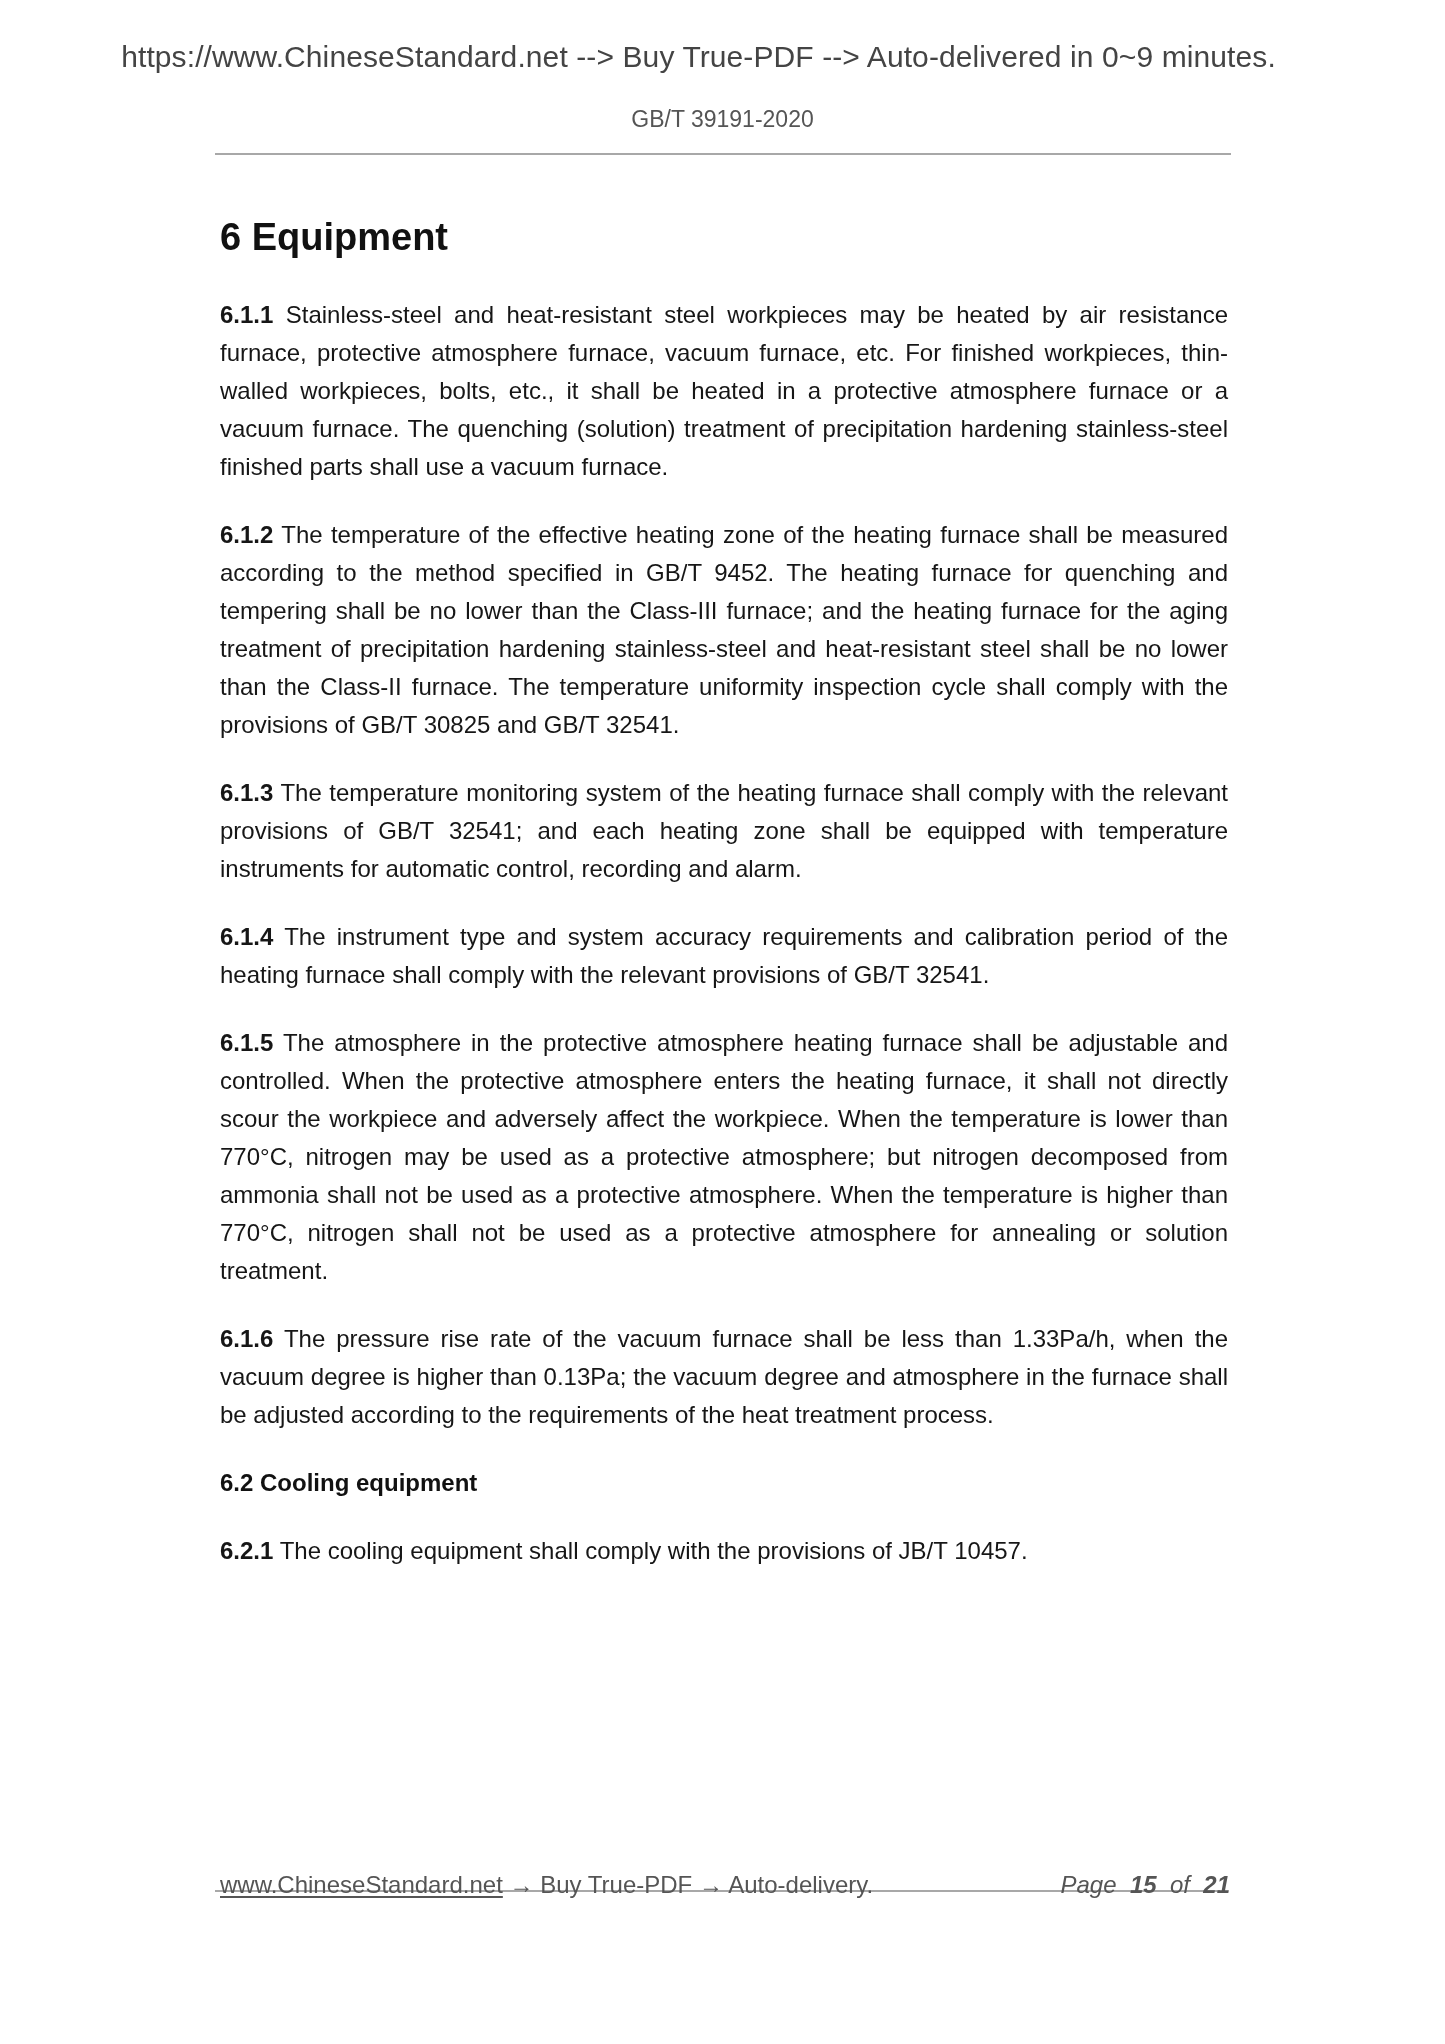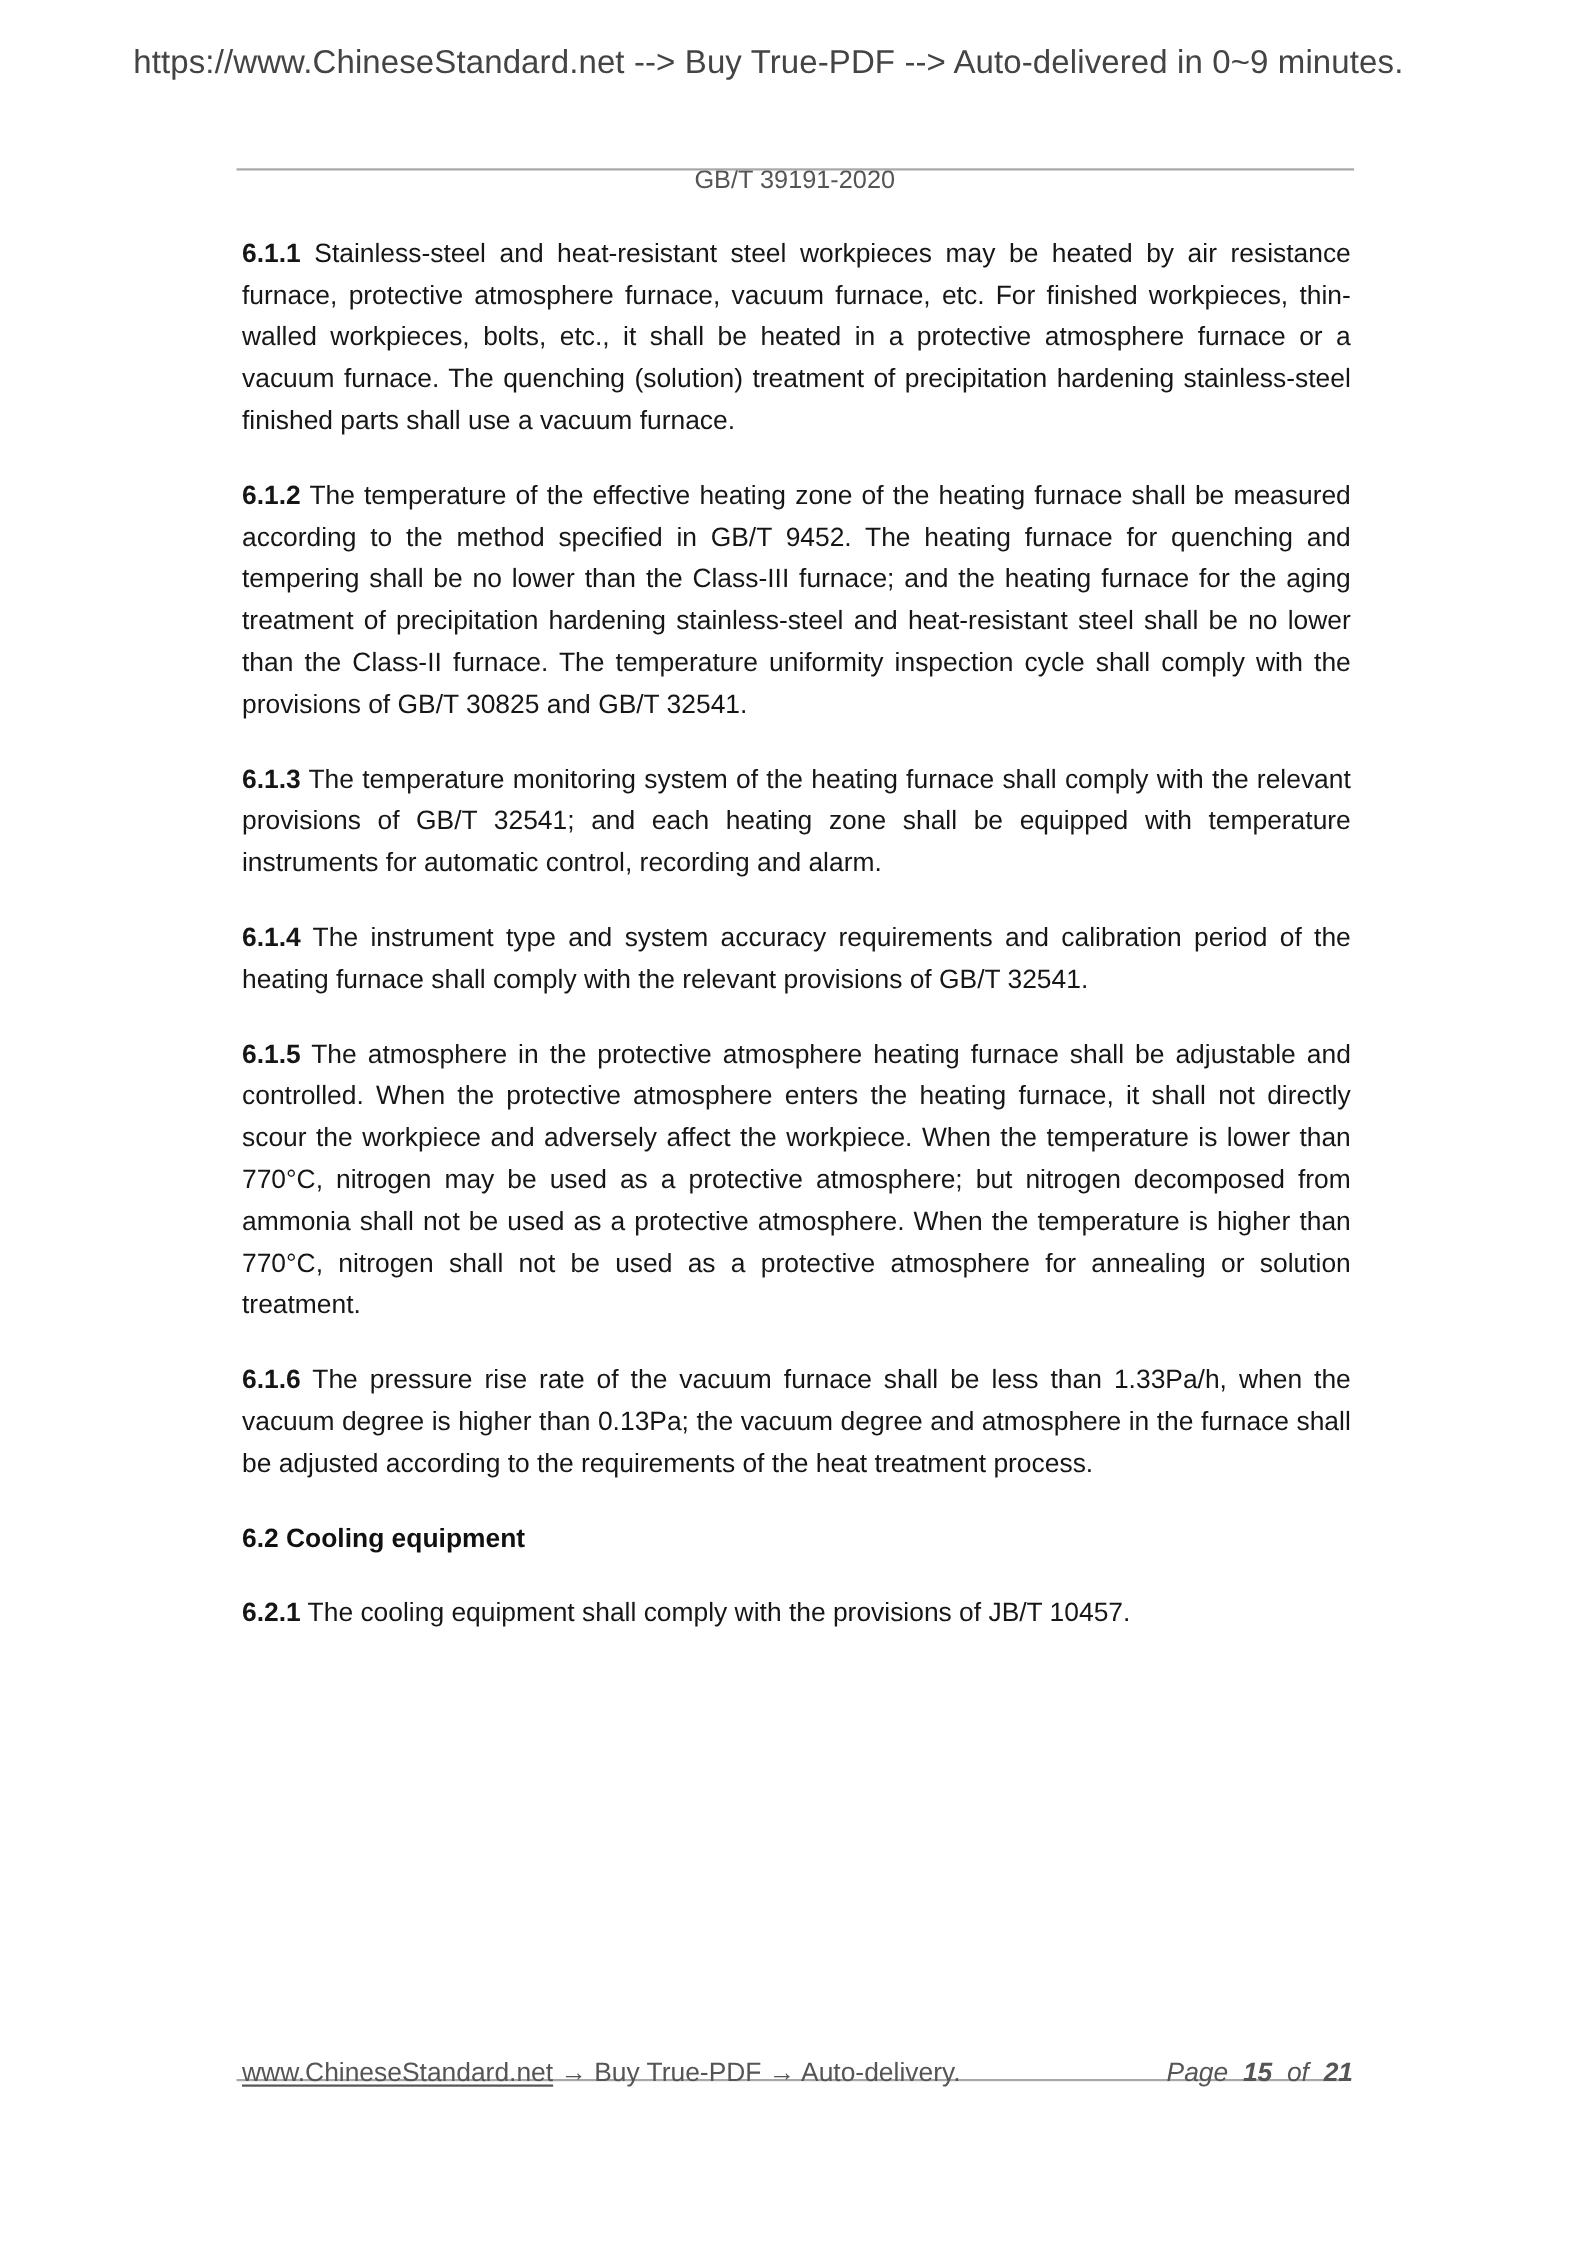--- a/index.html
+++ b/index.html
@@ -27,21 +27,20 @@
       white-space: nowrap;
     }
     .doc-code {
       position: absolute;
       left: 0;
       top: 106px;
       width: 1445px;
       text-align: center;
       font-size: 23px;
       color: #555555;
-      margin-top: 44px;
     }
     .header-rule {
       position: absolute;
       left: 215px;
       top: 153px;
       width: 1016px;
       height: 0;
       border-top: 2px solid #a8a8a8;
     }
     .content {
@@ -107,20 +106,21 @@
     }
   </style>
 </head>
 <body>
 
 <div class="top-banner">https://www.ChineseStandard.net --&gt; Buy True-PDF --&gt; Auto-delivered in 0~9 minutes.</div>
 <div class="doc-code">GB/T 39191-2020</div>
 <div class="header-rule"></div>
 
 <div class="content">
+  <div class="h1">6 Equipment</div>
 
 
   <p class="para"><span class="num">6.1.1</span> <span>Stainless-steel and heat-resistant steel workpieces may be heated by air resistance furnace, protective atmosphere furnace, vacuum furnace, etc. For finished workpieces, thin-walled workpieces, bolts, etc., it shall be heated in a protective atmosphere furnace or a vacuum furnace. The quenching (solution) treatment of precipitation hardening stainless-steel finished parts shall use a vacuum furnace.</span></p>
 
   <p class="para"><span class="num">6.1.2</span> <span>The temperature of the effective heating zone of the heating furnace shall be measured according to the method specified in GB/T 9452. The heating furnace for quenching and tempering shall be no lower than the Class-III furnace; and the heating furnace for the aging treatment of precipitation hardening stainless-steel and heat-resistant steel shall be no lower than the Class-II furnace. The temperature uniformity inspection cycle shall comply with the provisions of GB/T 30825 and GB/T 32541.</span></p>
 
   <p class="para"><span class="num">6.1.3</span> <span>The temperature monitoring system of the heating furnace shall comply with the relevant provisions of GB/T 32541; and each heating zone shall be equipped with temperature instruments for automatic control, recording and alarm.</span></p>
 
   <p class="para"><span class="num">6.1.4</span> <span>The instrument type and system accuracy requirements and calibration period of the heating furnace shall comply with the relevant provisions of GB/T 32541.</span></p>
 

